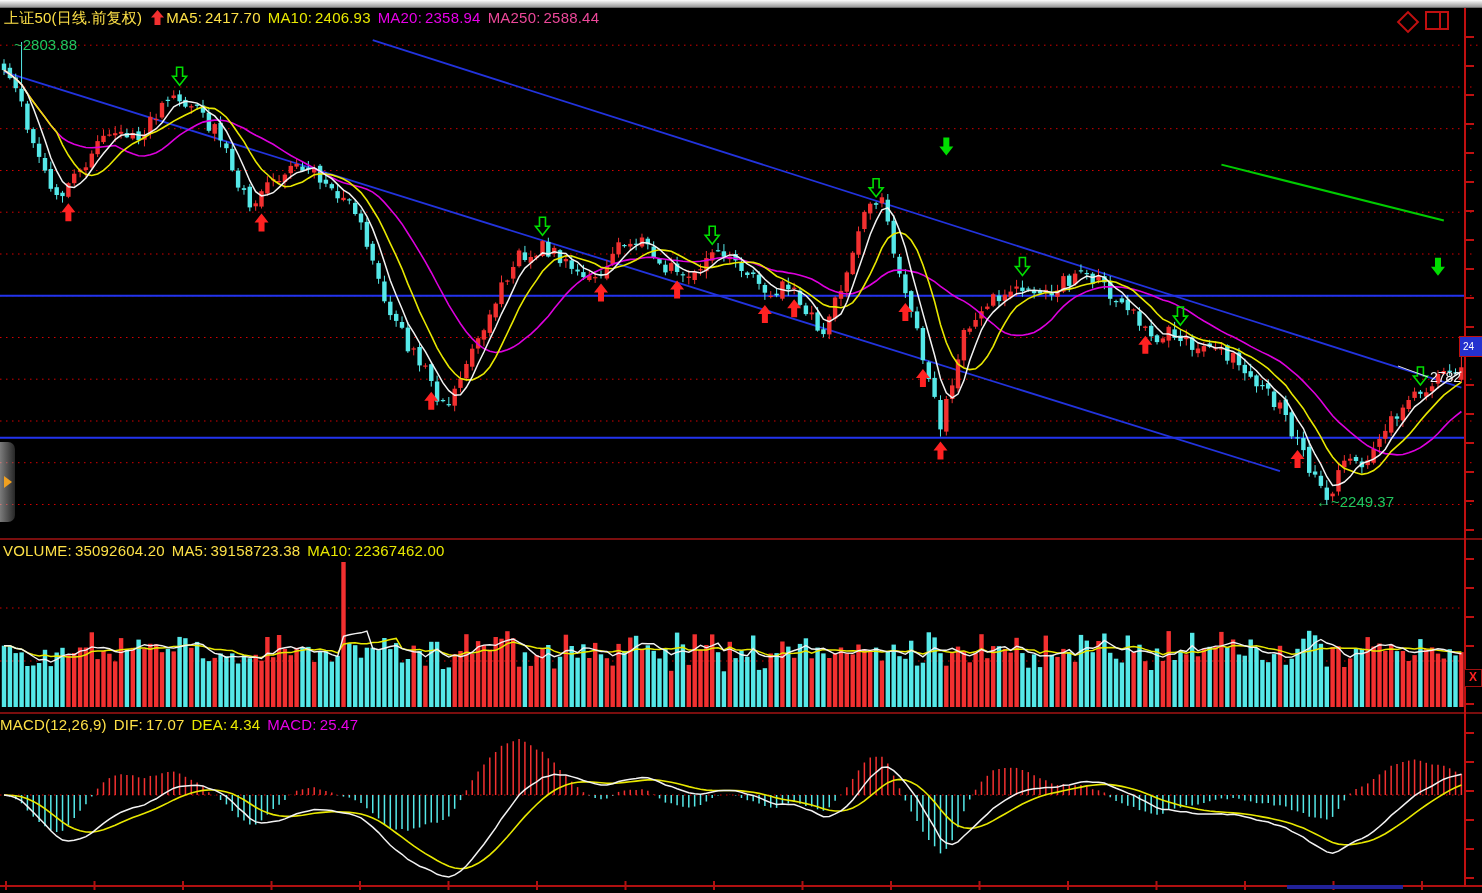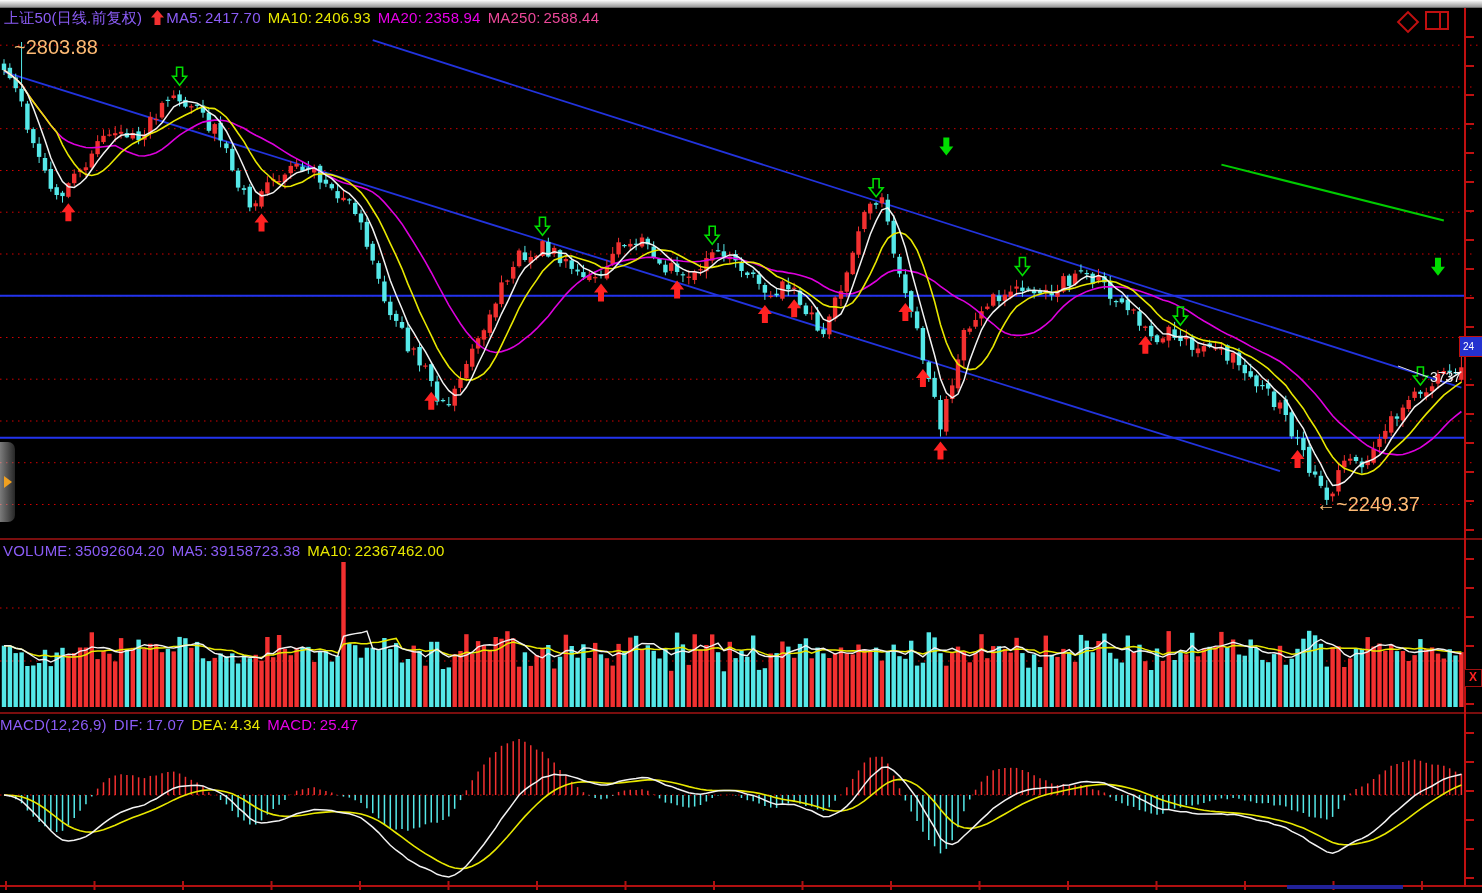--- a/index.html
+++ b/index.html
@@ -3,27 +3,27 @@
 <meta charset="utf-8">
 <style>
   html,body{margin:0;padding:0;background:#000;}
   .screen{position:relative;width:1482px;height:893px;background:#000;overflow:hidden;
           font-family:"Liberation Sans",sans-serif;}
   .titlebar{position:absolute;left:0;top:0;width:1482px;height:8px;
             background:linear-gradient(#fdfdfd,#9a9a9a);border-bottom:1px solid #6e6e6e;box-sizing:border-box;}
   svg.chart{position:absolute;left:0;top:0;}
   .hdr{position:absolute;font-size:15px;white-space:nowrap;letter-spacing:.2px;}
   .hdr span{margin-right:7px;}
-  .c-white{color:#8b5cf6;} .c-yellow{color:#e8e800;text-align:center;} .c-magenta{color:#e800e8;}
+  .c-white{color:#fde047;} .c-yellow{color:#e8e800;text-align:center;} .c-magenta{color:#e800e8;}
   .c-green{color:#ec4899;margin-top:45px;}
   .main-hdr{left:4px;top:9px;}
   .vol-hdr{left:3px;top:542px;}
   .macd-hdr{left:0;top:716px;}
   .hdr-arrow{display:inline-block;vertical-align:-2px;margin:0 2px 0 2px;}
-  .px-label{position:absolute;font-size:20px;color:#fdba74;white-space:nowrap;}
+  .px-label{position:absolute;font-size:15px;color:#22c55e;white-space:nowrap;}
   .high-label{left:14px;top:36px;}
   .low-label{left:1316px;top:493px;}
   .callout{left:1430px;top:369px;color:#f2f2f2;font-size:14px;}
   .badge{position:absolute;left:1459px;top:336px;width:39px;height:21px;background:#2431cf;
          border:1px solid #c01010;color:#fff;font-size:10px;line-height:20px;padding-left:3px;
          overflow:hidden;box-sizing:border-box;}
   .close-btn{position:absolute;left:1464px;top:669px;width:16px;height:16px;line-height:15px;
          text-align:center;color:#ff2222;border:1px solid #a01010;font-size:12px;font-weight:bold;
          background:#000;cursor:pointer;}
   .side-handle{position:absolute;left:0;top:442px;width:15px;height:80px;
@@ -1148,21 +1148,21 @@
     </svg>
 
   <div class="hdr main-hdr">
     <span class="c-white">上证50(日线.前复权)</span><svg class="hdr-arrow" width="13" height="15">
         <path d="M6.5 0 L13 7.5 H9.5 V15 H3.5 V7.5 H0 Z" fill="#f23030"></path>
       </svg><span class="c-white" style="margin-right:3px">MA5:</span><span class="c-white">2417.70</span><span class="c-yellow" style="margin-right:3px">MA10:</span><span class="c-yellow">2406.93</span><span class="c-magenta" style="margin-right:3px">MA20:</span><span class="c-magenta">2358.94</span><span class="c-green" style="margin-right:3px">MA250:</span><span class="c-green">2588.44</span>
   </div>
 
   <div class="px-label high-label">~2803.88</div>
   <div class="px-label low-label">←~2249.37</div>
-  <div class="px-label callout">3737</div>
+  <div class="px-label callout">2782</div>
   <div class="badge">24</div>
 
   <div class="hdr vol-hdr">
     <span class="c-white" style="margin-right:3px">VOLUME:</span><span class="c-white">35092604.20</span><span class="c-white" style="margin-right:3px">MA5:</span><span class="c-white">39158723.38</span><span class="c-yellow" style="margin-right:3px">MA10:</span><span class="c-yellow">22367462.00</span>
   </div>
 
   <div class="hdr macd-hdr">
     <span class="c-white">MACD(12,26,9)</span><span class="c-white" style="margin-right:3px">DIF:</span><span class="c-white">17.07</span><span class="c-yellow" style="margin-right:3px">DEA:</span><span class="c-yellow">4.34</span><span class="c-magenta" style="margin-right:3px">MACD:</span><span class="c-magenta">25.47</span>
   </div>
 

